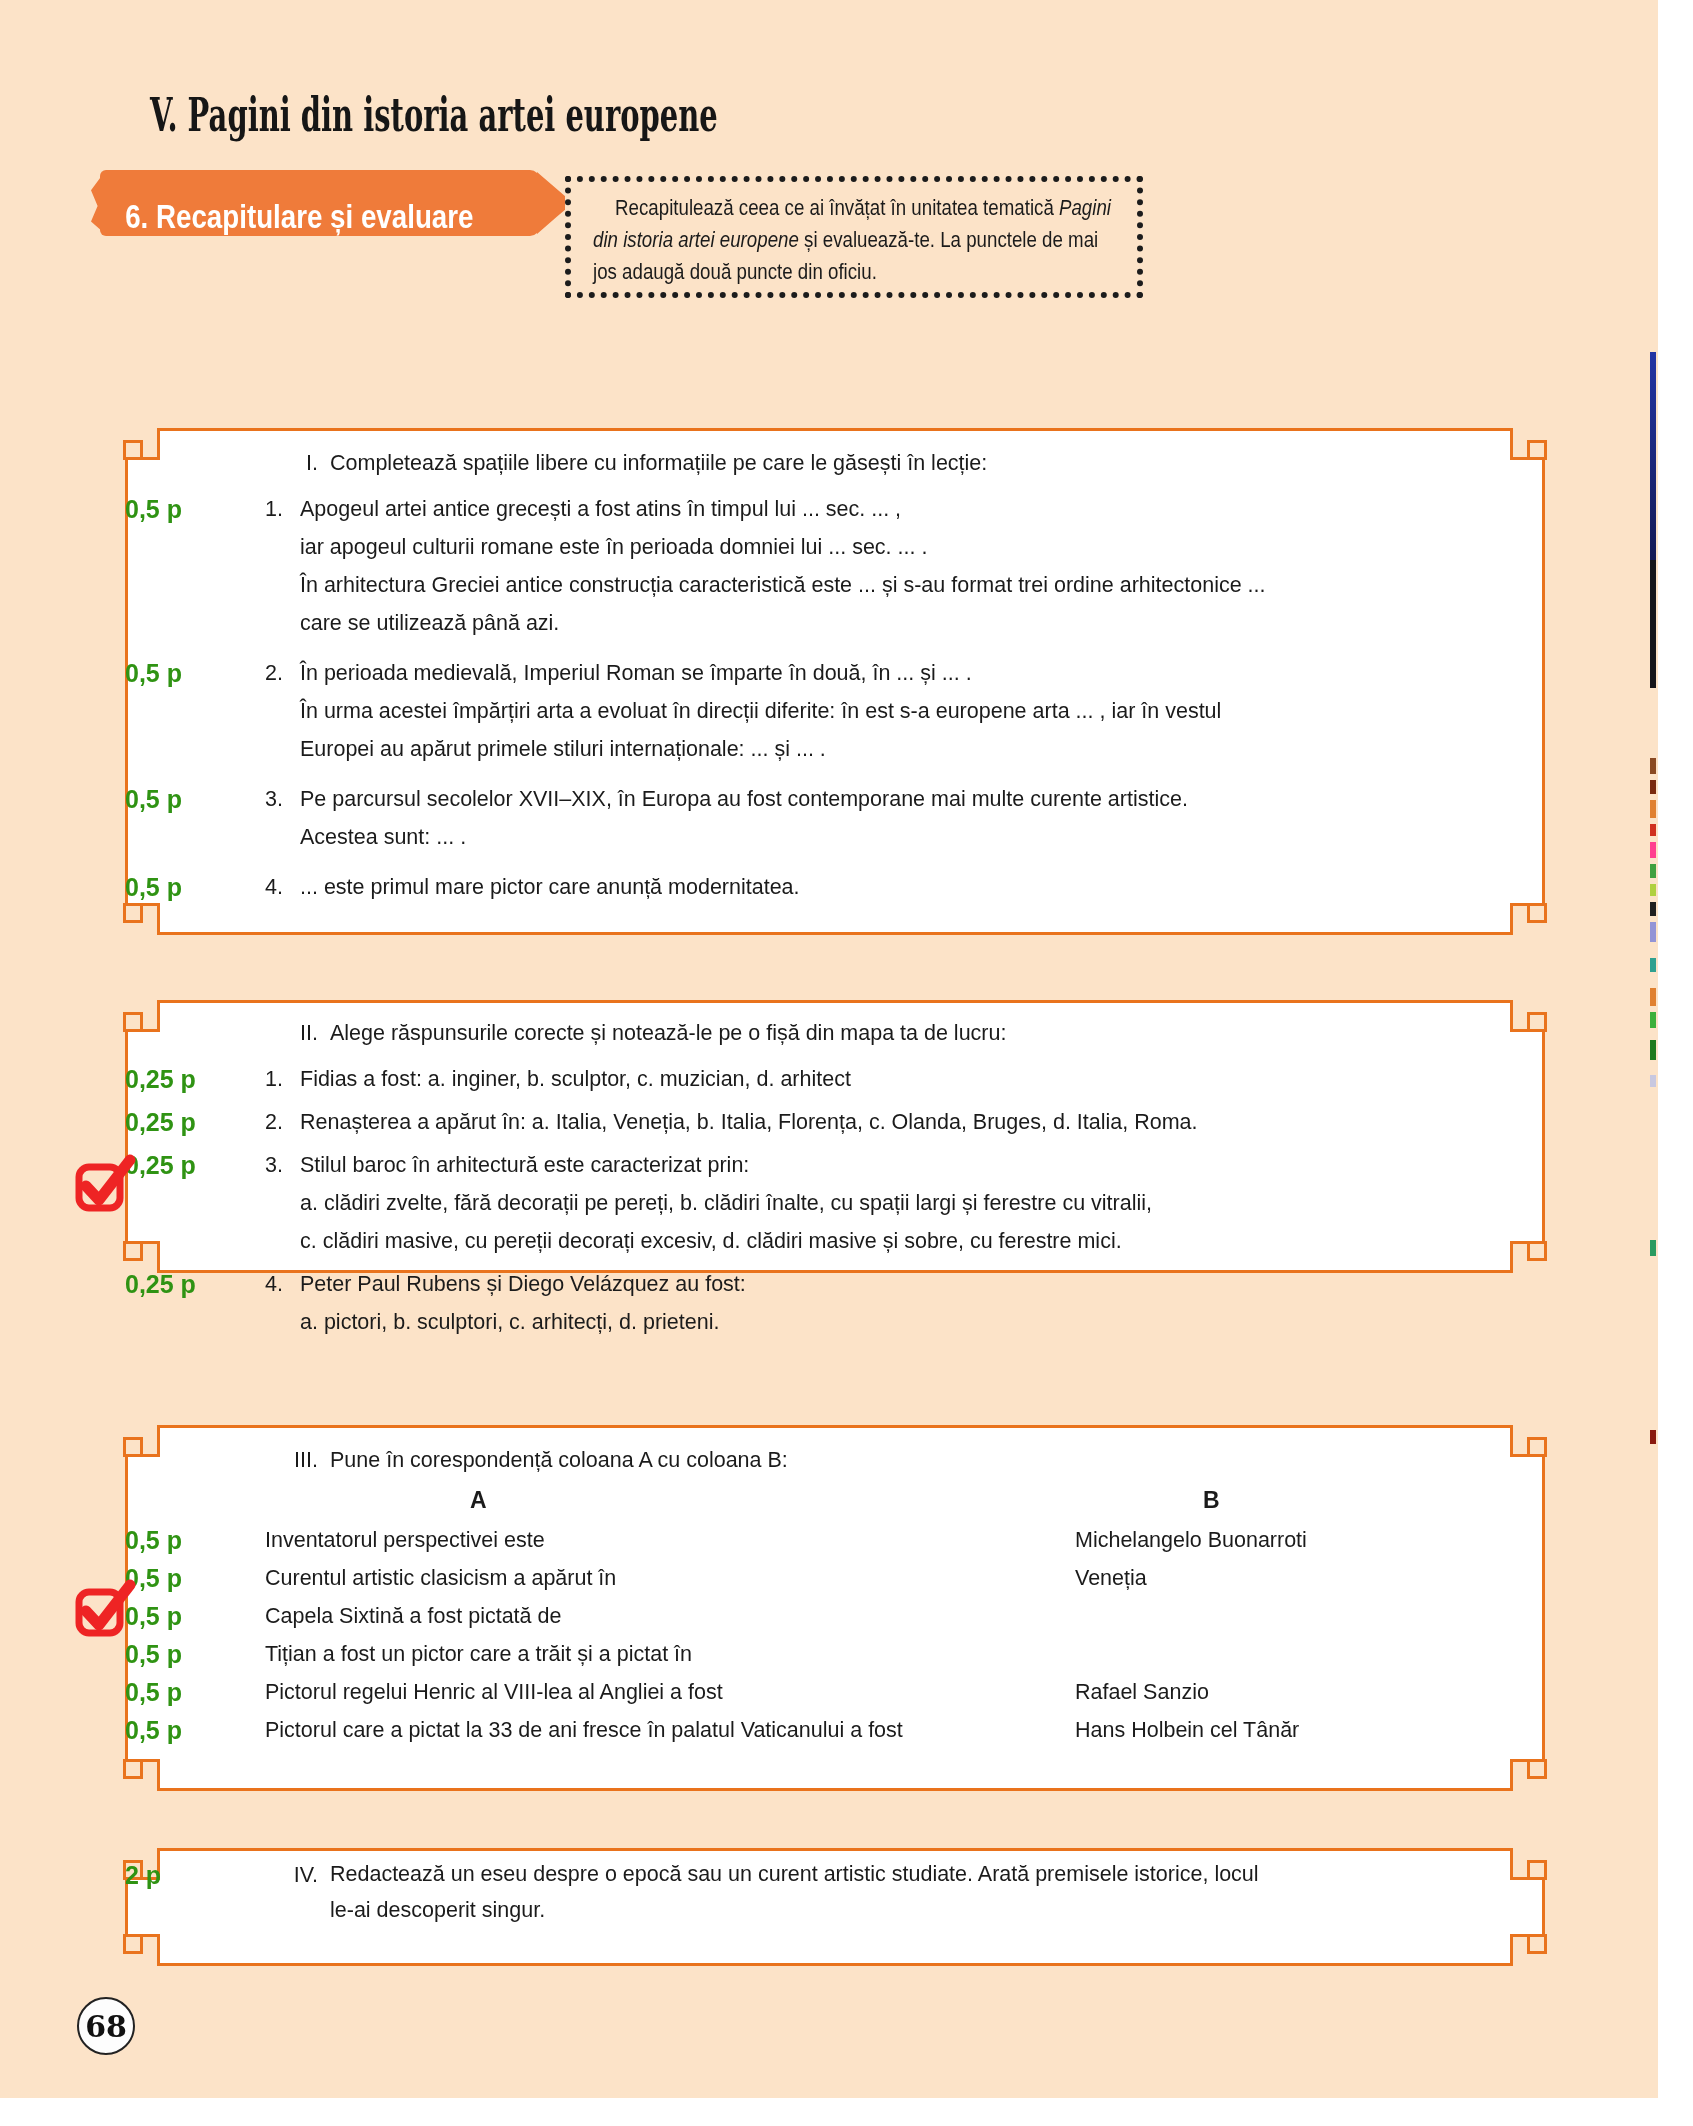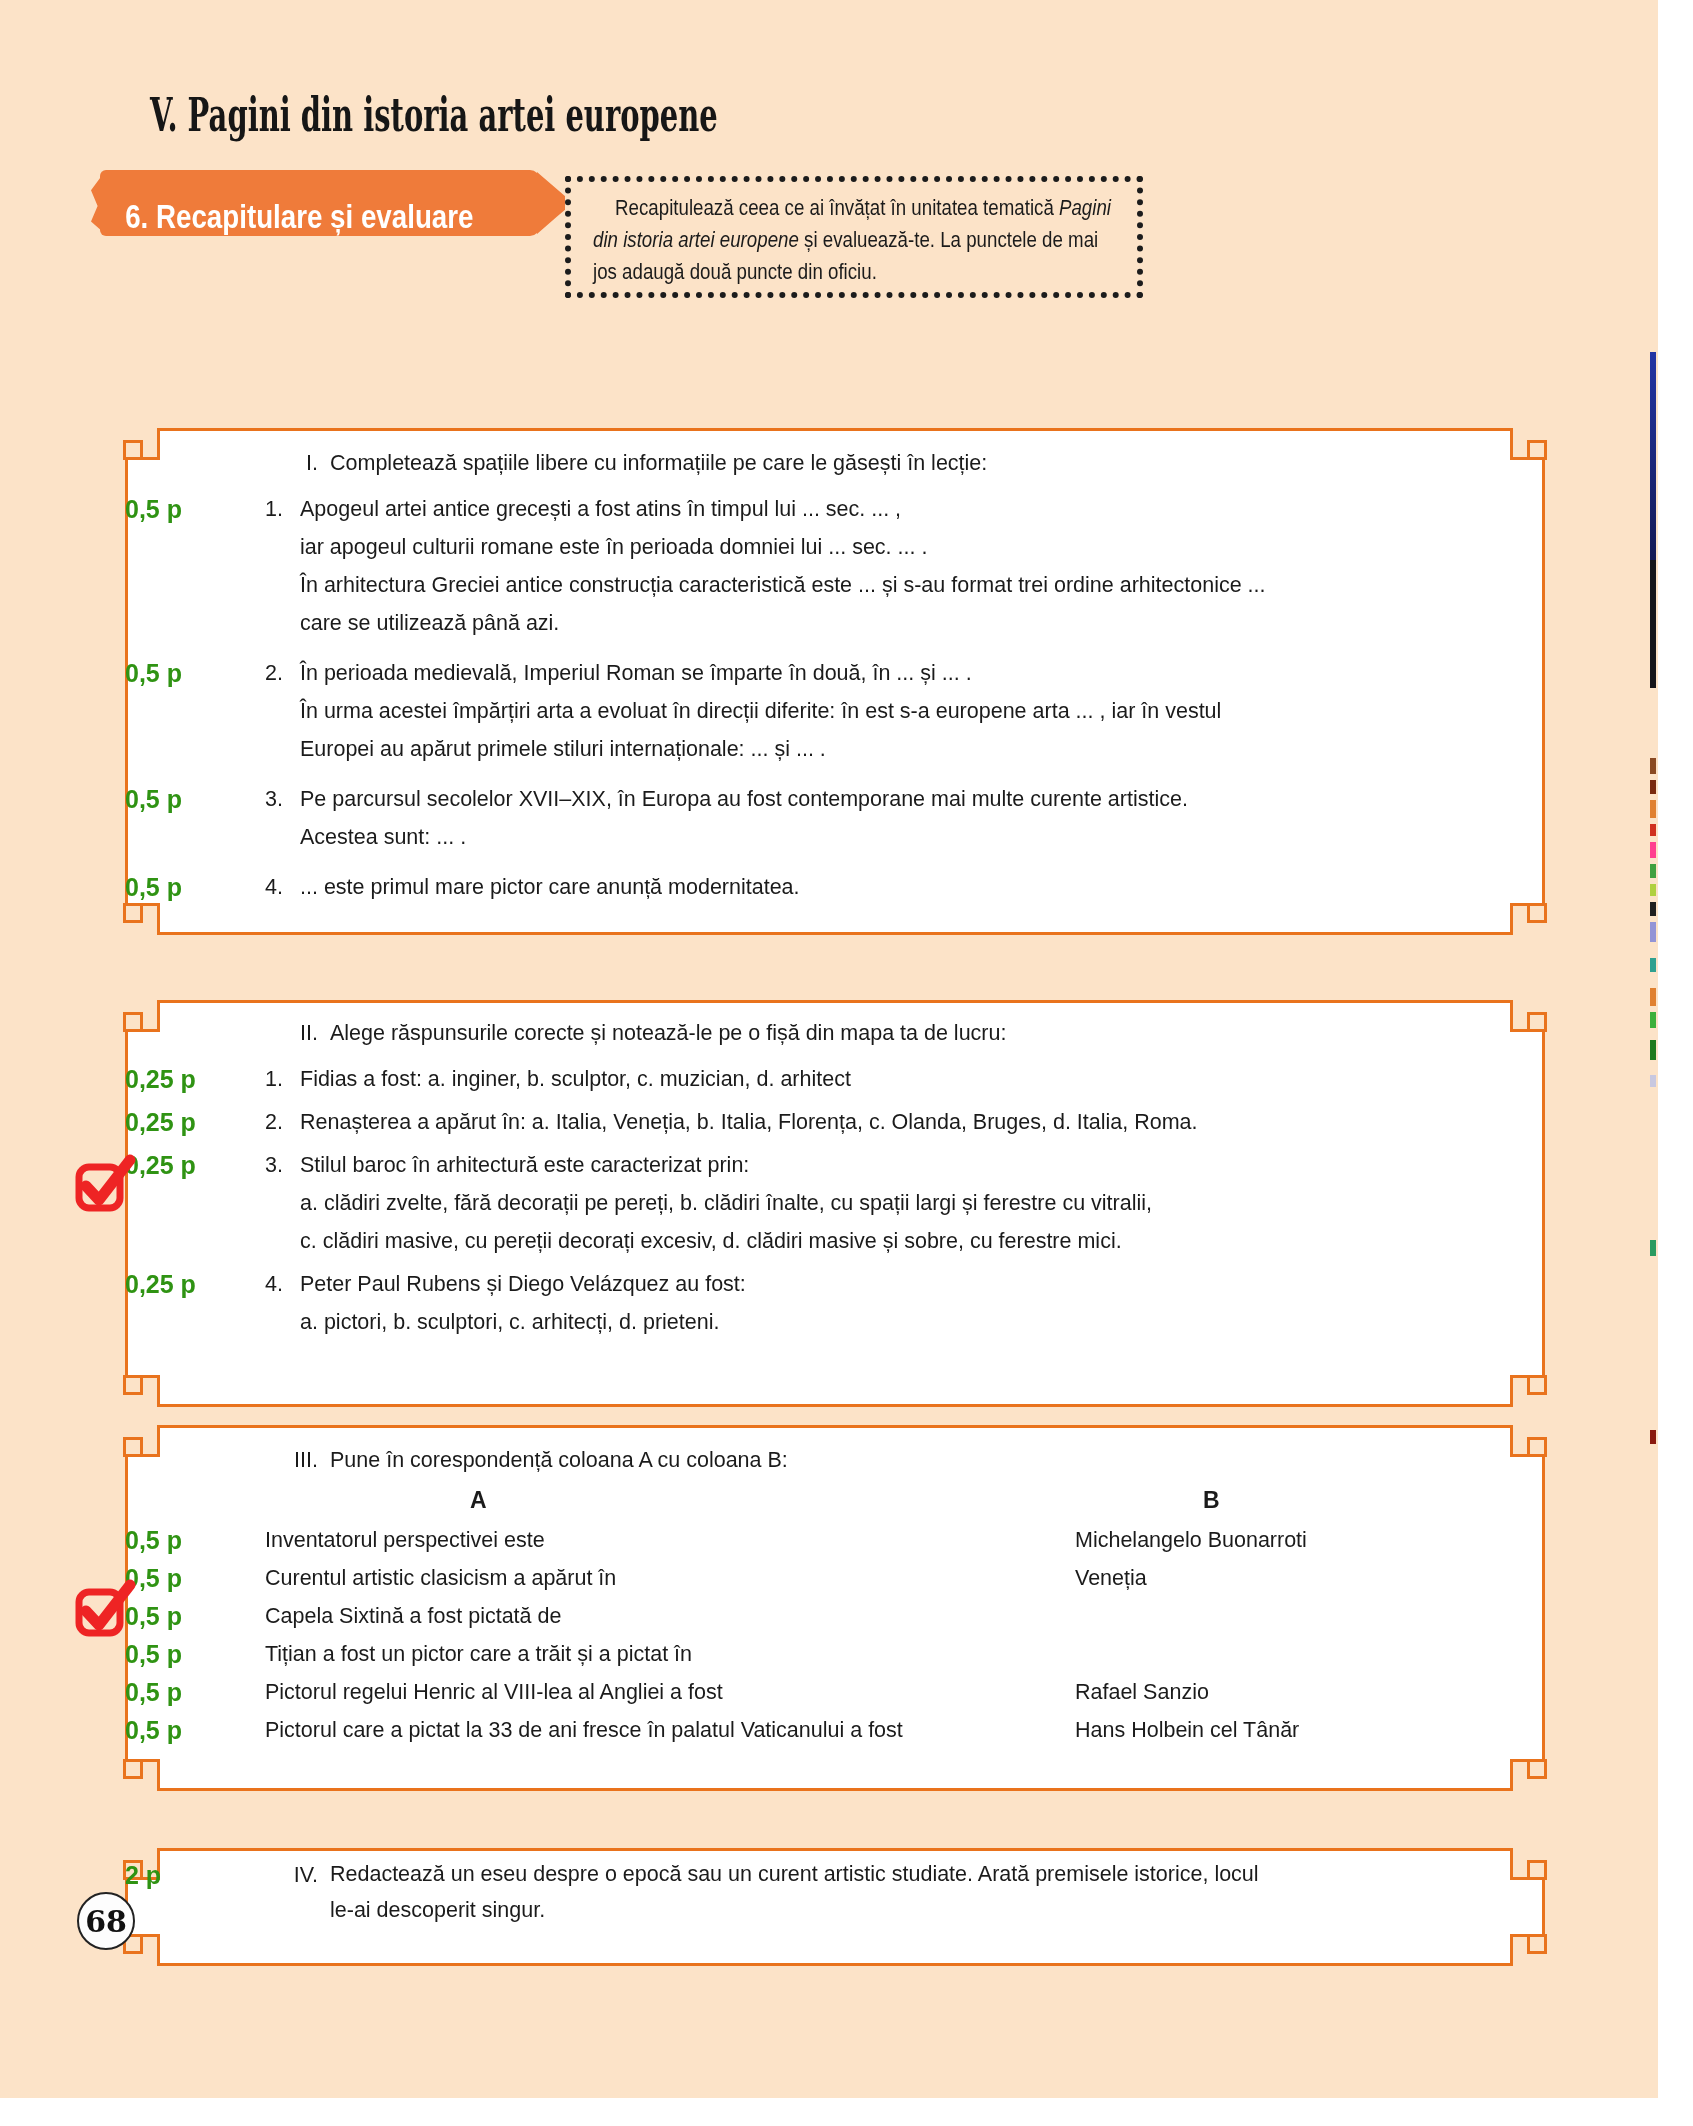--- a/index.html
+++ b/index.html
@@ -90,21 +90,21 @@
 
   
   #box4 .content{padding-top:8px;}
   #box4 .line{line-height:36px;}
 
   
   .checkmark{position:absolute;left:72px;width:64px;height:64px;}
 
   
   .pagenum{
-    position:absolute;left:77px;top:1892px;width:58px;height:58px;border-radius:50%;
+    position:absolute;left:77px;top:1997px;width:58px;height:58px;border-radius:50%;
     background:#fdfdfd;border:2.5px solid #222;display:flex;align-items:center;justify-content:center;
     font-family:"DejaVu Serif",serif;font-weight:700;font-size:30px;color:#111;
   }
 
   
   .strip{position:absolute;width:6px;left:1650px;}
 </style>
 </head>
 <body>
 
@@ -167,21 +167,21 @@
       <div class="row item">
         <span class="pts">0,5 p</span>
         <span class="num">4.</span>
         <div class="txt">
           <div class="line">... este primul mare pictor care anunță modernitatea.</div>
         </div>
       </div>
     </div>
   </div>
 
-  <div class="fbox" id="box2" style="top:1000px;height:407px;">
+  <div class="fbox" id="box2" style="top:1000px;height:273px;">
     <i class="edge t"></i>
       <i class="edge b"></i>
     <i class="edge l"></i>
       <i class="edge r"></i>
     <i class="corner tl"></i>
       <i class="corner tr"></i>
     <i class="corner bl"></i>
       <i class="corner br"></i>
     <div class="content" style="padding-top:14px;">
       <div class="row title">

